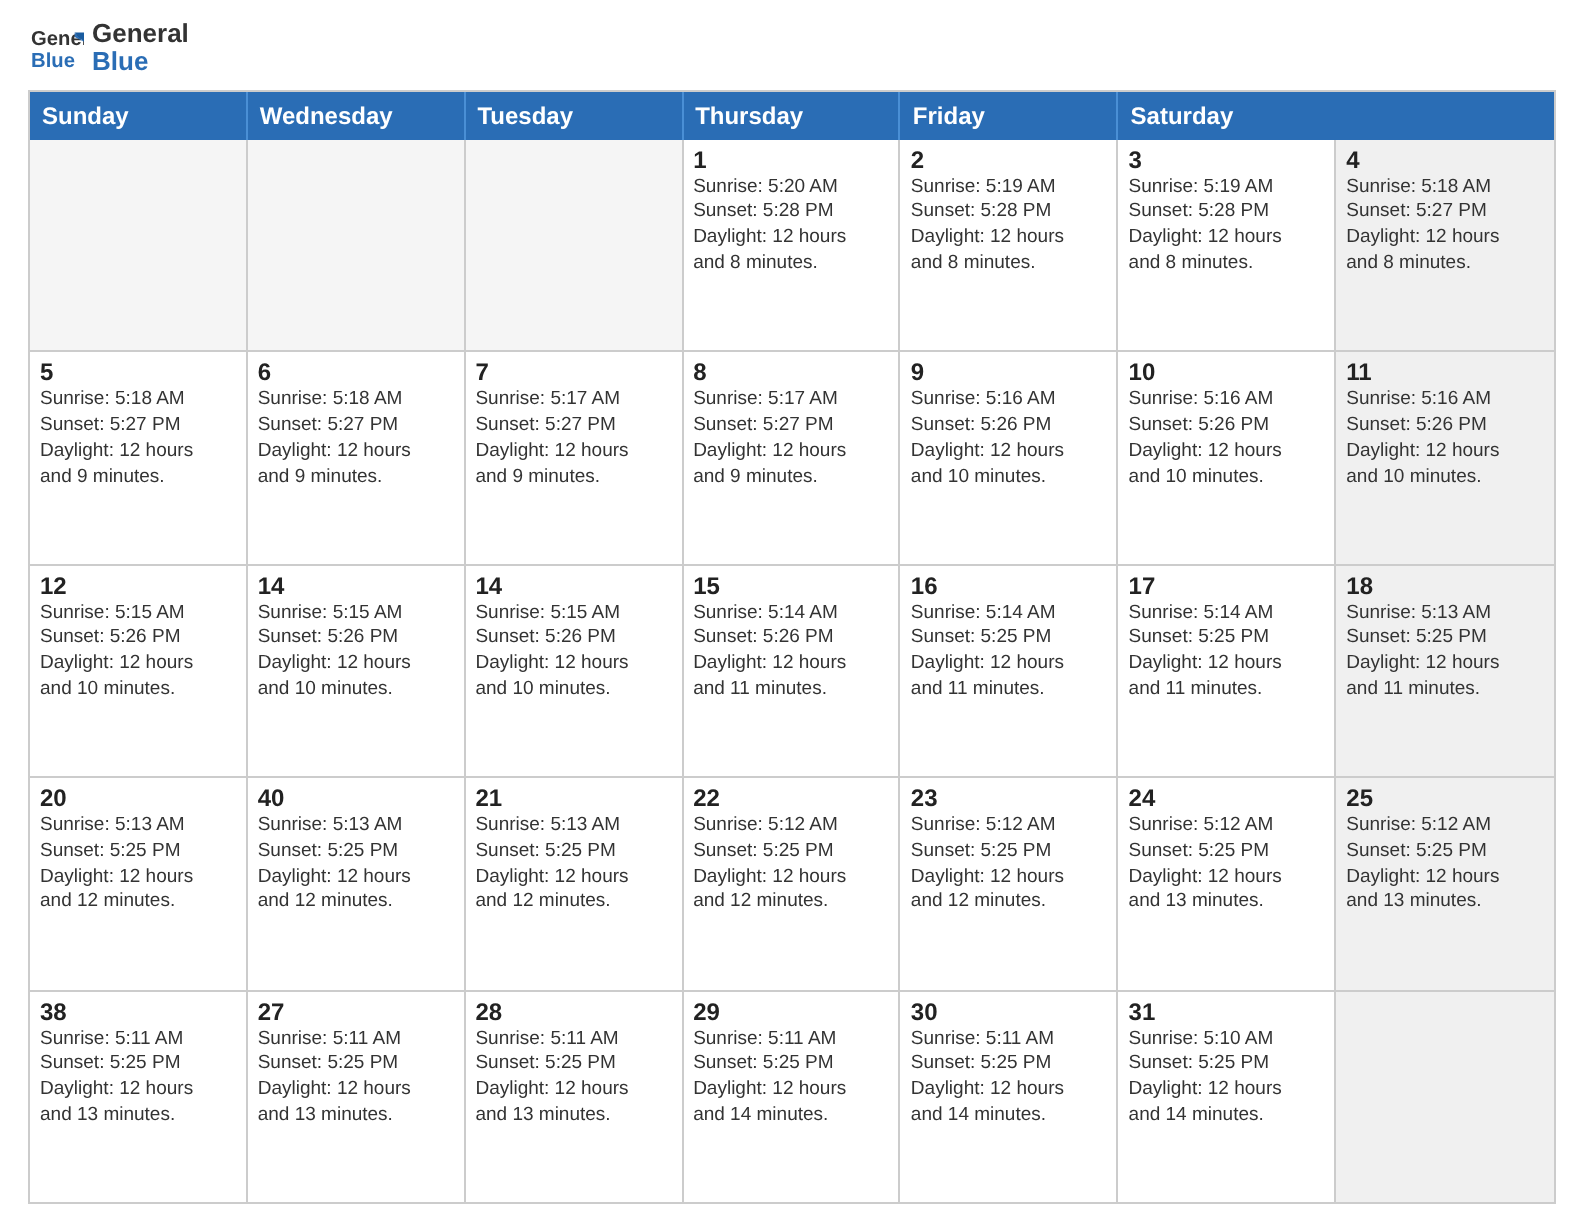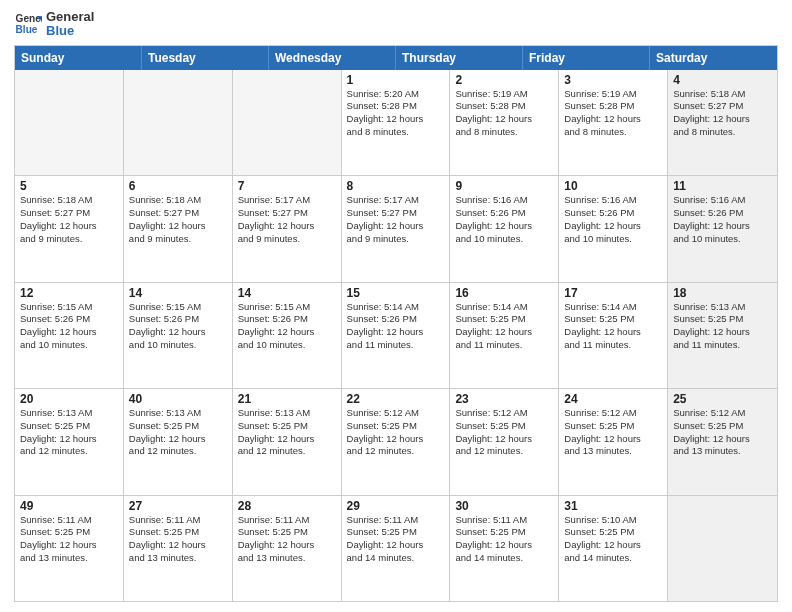--- a/index.html
+++ b/index.html
@@ -46,21 +46,21 @@
       color: #444;
     }
     .calendar {
       flex: 1;
       display: flex;
       flex-direction: column;
       border: 1px solid #ccc;
     }
     .cal-header-row {
       display: grid;
-      grid-template-columns: repeat(6, 1fr);
+      grid-template-columns: repeat(7, 1fr);
       background: #2a6db5;
     }
     .cal-header-cell {
       color: #fff;
       font-size: 12px;
       font-weight: bold;
       padding: 5px 6px;
       border-right: 1px solid #4a8fd5;
     }
     .cal-header-cell:last-child {
@@ -126,22 +126,22 @@
       <div>
         <div style="font-size:13px;font-weight:bold;color:#333;line-height:1.1">General</div>
         <div style="font-size:13px;font-weight:bold;color:#2a6db5;line-height:1.1">Blue</div>
       </div>
     </div>
   </div>
 
   <div class="calendar">
     <div class="cal-header-row">
     <div class="cal-header-cell">Sunday</div>
+        <div class="cal-header-cell">Wednesday</div>
         <div class="cal-header-cell">Tuesday</div>
-        <div class="cal-header-cell">Wednesday</div>
         <div class="cal-header-cell">Thursday</div>
         <div class="cal-header-cell">Friday</div>
         <div class="cal-header-cell">Saturday</div>
       </div>
     <div class="cal-body">
     <div class="cal-row">
           <div class="cal-cell empty"></div>
           <div class="cal-cell empty"></div>
           <div class="cal-cell empty"></div>
           <div class="cal-cell">
@@ -321,21 +321,21 @@
           <div class="cal-cell shaded">
             <span class="day-num">25</span>
             <div class="cell-text">Sunrise: 5:12 AM</div>
             <div class="cell-text">Sunset: 5:25 PM</div>
             <div class="cell-text">Daylight: 12 hours</div>
             <div class="cell-text">and 13 minutes.</div>
           </div>
         </div>
         <div class="cal-row">
           <div class="cal-cell">
-            <span class="day-num">49</span>
+            <span class="day-num">38</span>
             <div class="cell-text">Sunrise: 5:11 AM</div>
             <div class="cell-text">Sunset: 5:25 PM</div>
             <div class="cell-text">Daylight: 12 hours</div>
             <div class="cell-text">and 13 minutes.</div>
           </div>
           <div class="cal-cell">
             <span class="day-num">27</span>
             <div class="cell-text">Sunrise: 5:11 AM</div>
             <div class="cell-text">Sunset: 5:25 PM</div>
             <div class="cell-text">Daylight: 12 hours</div>

